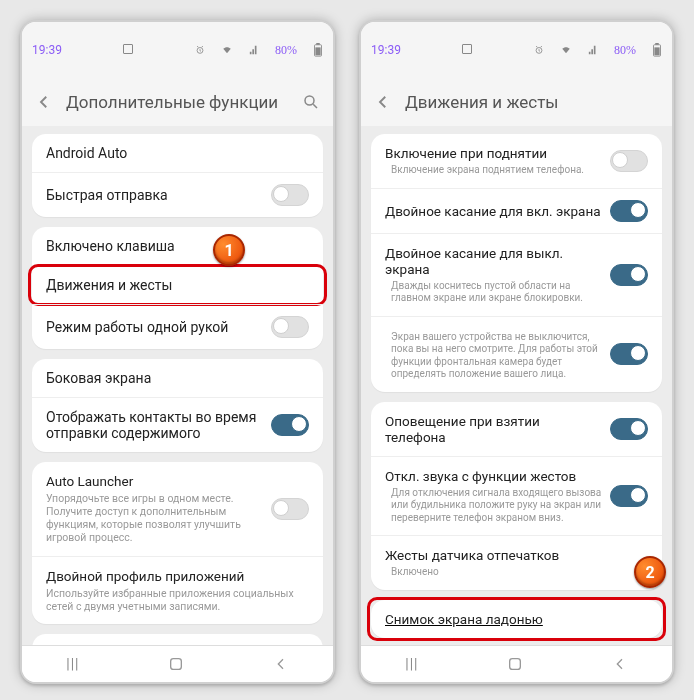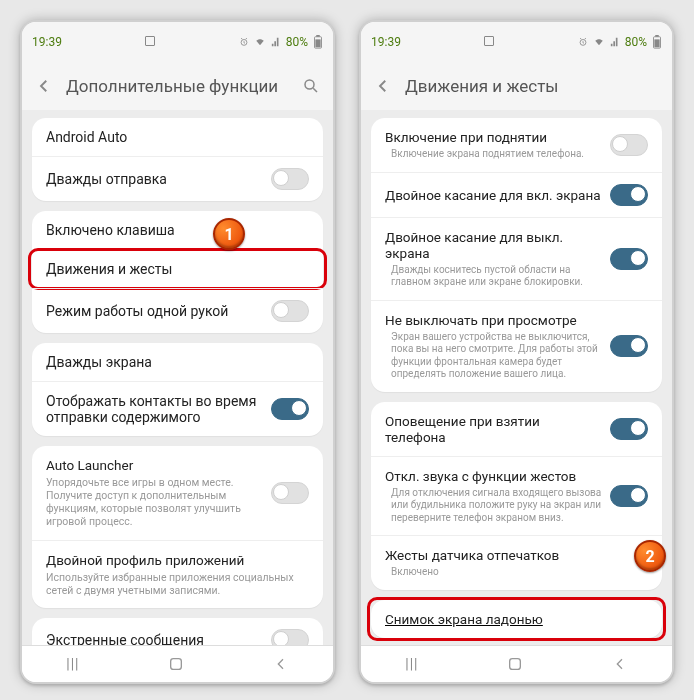--- a/index.html
+++ b/index.html
@@ -30,27 +30,27 @@
     overflow: hidden;
     display: flex;
     flex-direction: column;
     border: 2px solid #d0d0d0;
   }
   .statusbar {
     height: 24px;
     background: #f5f5f5;
     display: flex;
     align-items: center;
-    padding: 8px 10px;
+    padding: 16px 10px;
     font-size: 12px;
-    color: #4d7c0f;
+    color: #8b5cf6;
     justify-content: space-between;
     text-align: center;
   }
-  .statusbar .right { display:flex; align-items:center; gap:5px; }
+  .statusbar .right { display:flex; align-items:center; gap:16px;font-family:Liberation Serif, serif; }
   .statusbar .note {
     width:8px;height:8px;border:1px solid #888;border-radius:1px;
     position:relative;top:-1px;
   }
   .header {
     display: flex;
     align-items: center;
     height: 48px;
     padding: 0 12px;
     color: #555;
@@ -171,21 +171,21 @@
     </div>
     <div class="content" style="position:relative;">
       <div class="card">
         <div class="row">
           <div class="textcol">
               <div class="ttl">Android Auto</div>
             </div>
         </div>
         <div class="row">
           <div class="textcol">
-              <div class="ttl">Дважды отправка</div>
+              <div class="ttl">Быстрая отправка</div>
             </div>
           <div class="toggle"></div>
         </div>
       </div>
 
       <div class="card" style="position:relative;">
         <div class="row">
           <div class="textcol">
               <div class="ttl">Включено клавиша</div>
             </div>
@@ -200,21 +200,21 @@
           <div class="textcol">
               <div class="ttl">Режим работы одной рукой</div>
             </div>
           <div class="toggle"></div>
         </div>
       </div>
 
       <div class="card">
         <div class="row">
           <div class="textcol">
-              <div class="ttl">Дважды экрана</div>
+              <div class="ttl">Боковая экрана</div>
             </div>
         </div>
         <div class="row">
           <div class="textcol">
               <div class="ttl">Отображать контакты во время отправки содержимого</div>
             </div>
           <div class="toggle on"></div>
         </div>
       </div>
 
@@ -308,21 +308,20 @@
         </div>
         <div class="row small">
           <div class="textcol">
             <div class="ttl">Двойное касание для выкл. экрана</div>
             <div class="desc">Дважды коснитесь пустой области на главном экране или экране блокировки.</div>
           </div>
           <div class="toggle on"></div>
         </div>
         <div class="row small">
           <div class="textcol">
-            <div class="ttl">Не выключать при просмотре</div>
             <div class="desc">Экран вашего устройства не выключится, пока вы на него смотрите. Для работы этой функции фронтальная камера будет определять положение вашего лица.</div>
           </div>
           <div class="toggle on"></div>
         </div>
       </div>
 
       <div class="card">
         <div class="row small">
           <div class="textcol">
             <div class="ttl">Оповещение при взятии телефона</div>

